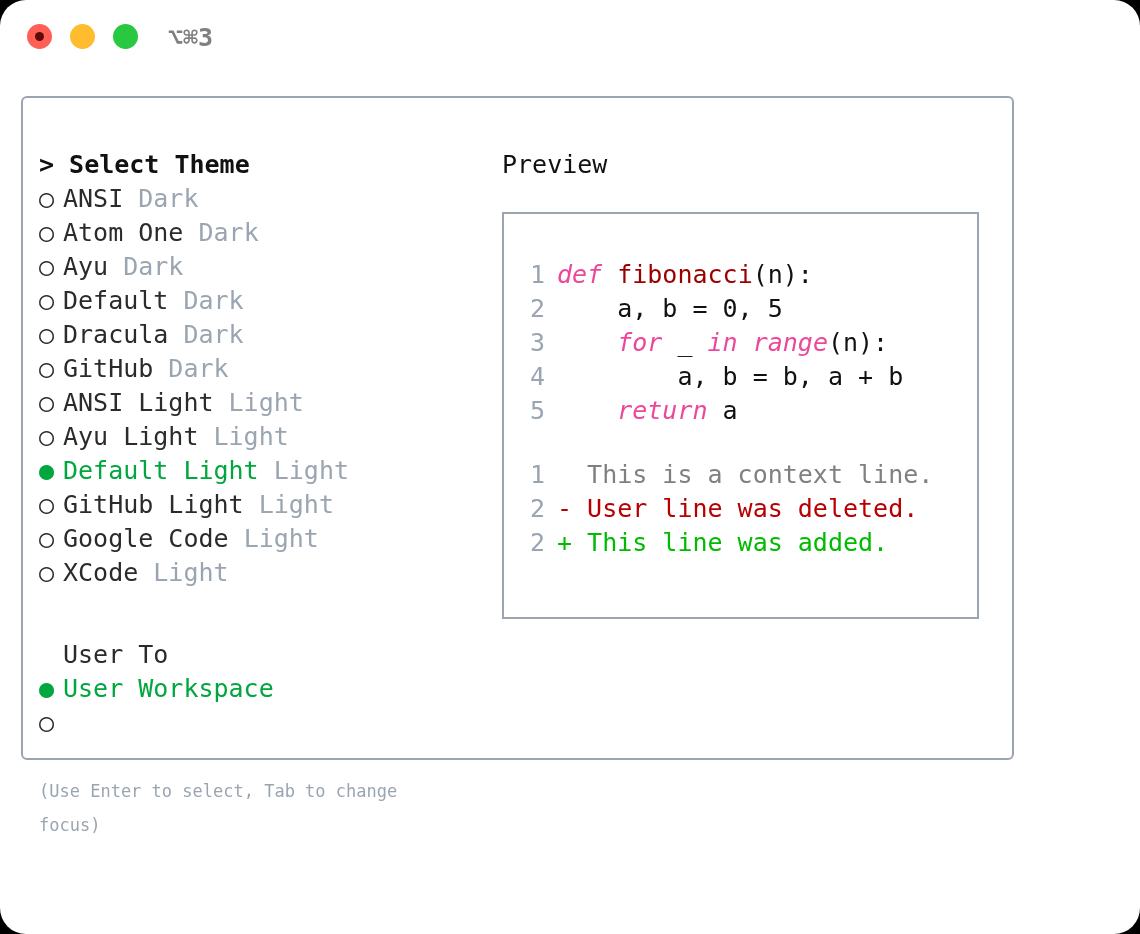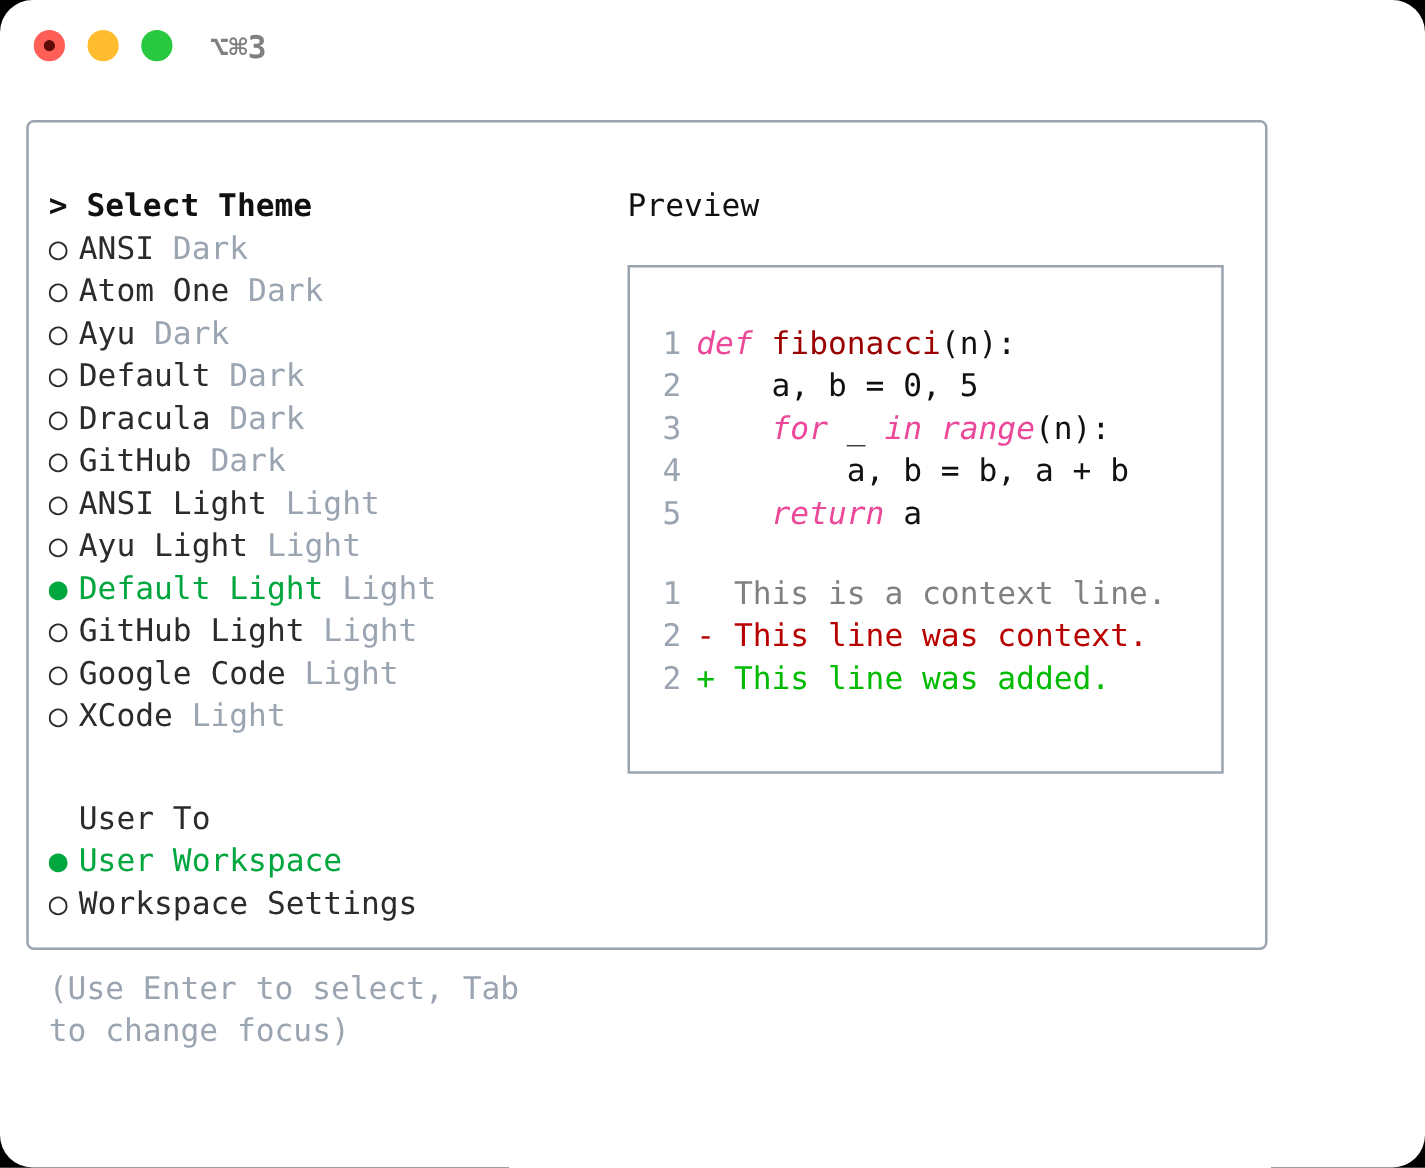--- a/index.html
+++ b/index.html
@@ -122,21 +122,21 @@
   .apply-heading {
     font-size: 25px;
     color: #2b2b2b;
     line-height: 34px;
     padding-left: 24px;
     white-space: pre;
   }
 
   .hint {
     margin-top: 34px;
-    font-size: 25px;
+    font-size: 17px;
     line-height: 34px;
     color: #9aa5b1;
     width: 415px;
     white-space: pre-wrap;
   }
 
   
   .right-col {
     position: absolute;
     left: 479px;
@@ -216,41 +216,41 @@
           <div class="theme-row"><span class="marker">○</span><span class="theme-name">GitHub Light</span><span class="theme-kind"> Light</span></div>
           <div class="theme-row"><span class="marker">○</span><span class="theme-name">Google Code</span><span class="theme-kind"> Light</span></div>
           <div class="theme-row"><span class="marker">○</span><span class="theme-name">XCode</span><span class="theme-kind"> Light</span></div>
         </div>
 
       <div class="spacer-lg"></div>
 
       <div class="apply-heading">User To</div>
       <div id="apply-list">
           <div class="theme-row selected"><span class="marker">●</span><span class="theme-name">User Workspace</span></div>
-          <div class="theme-row"><span class="marker">○</span><span class="theme-name">Workspace Settings</span></div>
+          <div class="theme-row"><span class="marker">○</span></div>
         </div>
 
       <div class="hint">(Use Enter to select, Tab to change focus)</div>
     </div>
 
     <div class="right-col">
       <div class="preview-title">Preview</div>
       <div class="preview-box">
         <div class="code">
           <div id="code-lines">
               <div class="code-line"><span class="lineno">1</span><span class="tok-kw">def </span><span class="tok-fn">fibonacci</span><span class="tok-txt">(n):</span></div>
               <div class="code-line"><span class="lineno">2</span><span class="tok-txt">    a, b = 0, 5</span></div>
               <div class="code-line"><span class="lineno">3</span><span class="tok-txt">    </span><span class="tok-kw">for</span><span class="tok-txt"> _ </span><span class="tok-kw">in</span><span class="tok-txt"> </span><span class="tok-kw">range</span><span class="tok-txt">(n):</span></div>
               <div class="code-line"><span class="lineno">4</span><span class="tok-txt">        a, b = b, a + b</span></div>
               <div class="code-line"><span class="lineno">5</span><span class="tok-txt">    </span><span class="tok-kw">return</span><span class="tok-txt"> a</span></div>
             </div>
           <div class="blank-line"></div>
           <div id="diff-lines">
               <div class="code-line"><span class="lineno">1</span><span class="tok-ctx">  This is a context line.</span></div>
-              <div class="code-line"><span class="lineno">2</span><span class="tok-del">- This line was context.</span></div>
+              <div class="code-line"><span class="lineno">2</span><span class="tok-del">- User line was deleted.</span></div>
               <div class="code-line"><span class="lineno">2</span><span class="tok-add">+ This line was added.</span></div>
             </div>
         </div>
       </div>
     </div>
 
   </div>
 </div>
 
 </body></html>

